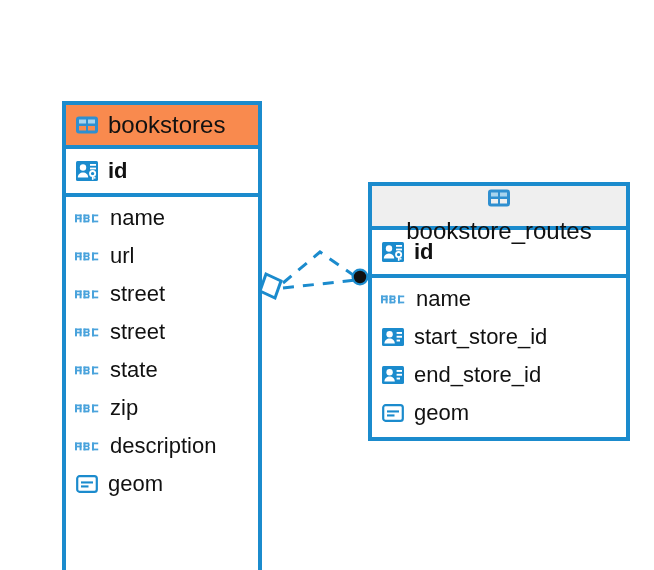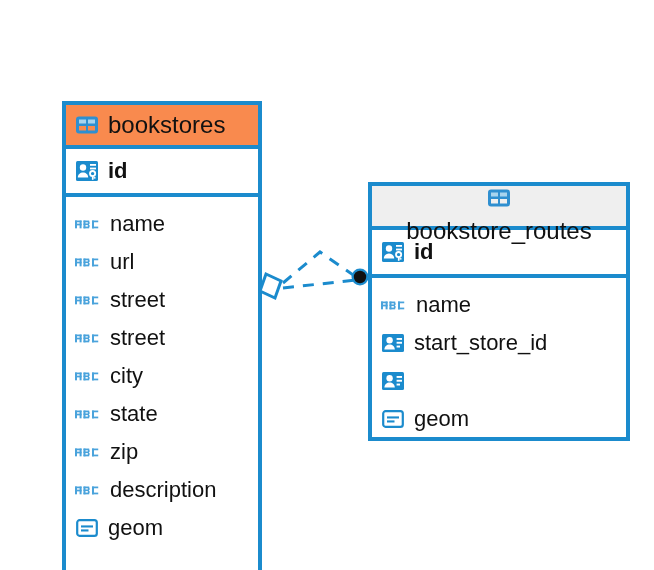--- a/index.html
+++ b/index.html
@@ -86,21 +86,21 @@
   .field-label.bold { font-weight: bold; }
 
   .field-icon {
     width: 24px;
     height: 24px;
     flex: 0 0 24px;
     display: block;
   }
   .field-icon.text-icon { width: 26px; flex-basis: 26px; }
 
-  .attrs-section { padding-top: 8px; text-align: center; }
+  .attrs-section { padding-top: 2px; text-align: center; }
 
   
   #connector-layer {
     position: absolute;
     left: 0;
     top: 0;
     width: 654px;
     height: 570px;
     pointer-events: none;
   }
@@ -231,42 +231,20 @@
               <rect x="14.8" y="13" width="2" height="2.6"></rect>
               <rect x="19.6" y="8" width="2.3" height="9"></rect>
               <rect x="19.6" y="8" width="7.2" height="2"></rect>
               <rect x="19.6" y="15" width="7.2" height="2"></rect>
             </g>
           </svg>
         </span>
         <span class="field-label">street</span>
       </div>
 
-      <div class="field-row">
-        <span class="field-icon text-icon">
-          <svg viewBox="0 0 30 24" width="26" height="24" aria-hidden="true">
-            <g fill="#4AA3DC">
-              <rect x="0" y="8" width="2.3" height="9"></rect>
-              <rect x="5.3" y="8" width="2.3" height="9"></rect>
-              <rect x="0" y="8" width="7.6" height="2"></rect>
-              <rect x="0" y="11.6" width="7.6" height="2"></rect>
-              <rect x="9.8" y="8" width="2.3" height="9"></rect>
-              <rect x="9.8" y="8" width="6.6" height="2"></rect>
-              <rect x="9.8" y="11.4" width="6.3" height="1.8"></rect>
-              <rect x="9.8" y="15" width="6.6" height="2"></rect>
-              <rect x="14.8" y="9.4" width="2" height="2.6"></rect>
-              <rect x="14.8" y="13" width="2" height="2.6"></rect>
-              <rect x="19.6" y="8" width="2.3" height="9"></rect>
-              <rect x="19.6" y="8" width="7.2" height="2"></rect>
-              <rect x="19.6" y="15" width="7.2" height="2"></rect>
-            </g>
-          </svg>
-        </span>
-        <span class="field-label">city</span>
-      </div>
 
       <div class="field-row">
         <span class="field-icon text-icon">
           <svg viewBox="0 0 30 24" width="26" height="24" aria-hidden="true">
             <g fill="#4AA3DC">
               <rect x="0" y="8" width="2.3" height="9"></rect>
               <rect x="5.3" y="8" width="2.3" height="9"></rect>
               <rect x="0" y="8" width="7.6" height="2"></rect>
               <rect x="0" y="11.6" width="7.6" height="2"></rect>
               <rect x="9.8" y="8" width="2.3" height="9"></rect>
@@ -420,20 +398,21 @@
         <span class="field-icon">
           <svg viewBox="0 0 24 24" width="24" height="24" aria-hidden="true">
             <rect x="1" y="3" width="22" height="18" rx="1.5" fill="#1B8BCD"></rect>
             <circle cx="8.6" cy="9.2" r="3.2" fill="#ffffff"></circle>
             <path d="M3.4 18.6c0-3 2.4-5 5.2-5s5.2 2 5.2 5z" fill="#ffffff"></path>
             <rect x="15.6" y="7" width="5.4" height="1.9" fill="#ffffff"></rect>
             <rect x="15.6" y="10.8" width="5.4" height="1.9" fill="#ffffff"></rect>
             <rect x="15.6" y="14.6" width="3.4" height="1.9" fill="#ffffff"></rect>
           </svg>
         </span>
+        <span class="field-label">end_store_id</span>
       </div>
 
       <div class="field-row">
         <span class="field-icon">
           <svg viewBox="0 0 24 24" width="24" height="24" aria-hidden="true">
             <rect x="2.2" y="4.2" width="19.6" height="15.6" rx="2.4" fill="#ffffff" stroke="#1B8BCD" stroke-width="2.2"></rect>
             <rect x="6" y="9.4" width="12" height="2.1" fill="#1B8BCD"></rect>
             <rect x="6" y="13.4" width="7.5" height="2.1" fill="#1B8BCD"></rect>
           </svg>
         </span>

